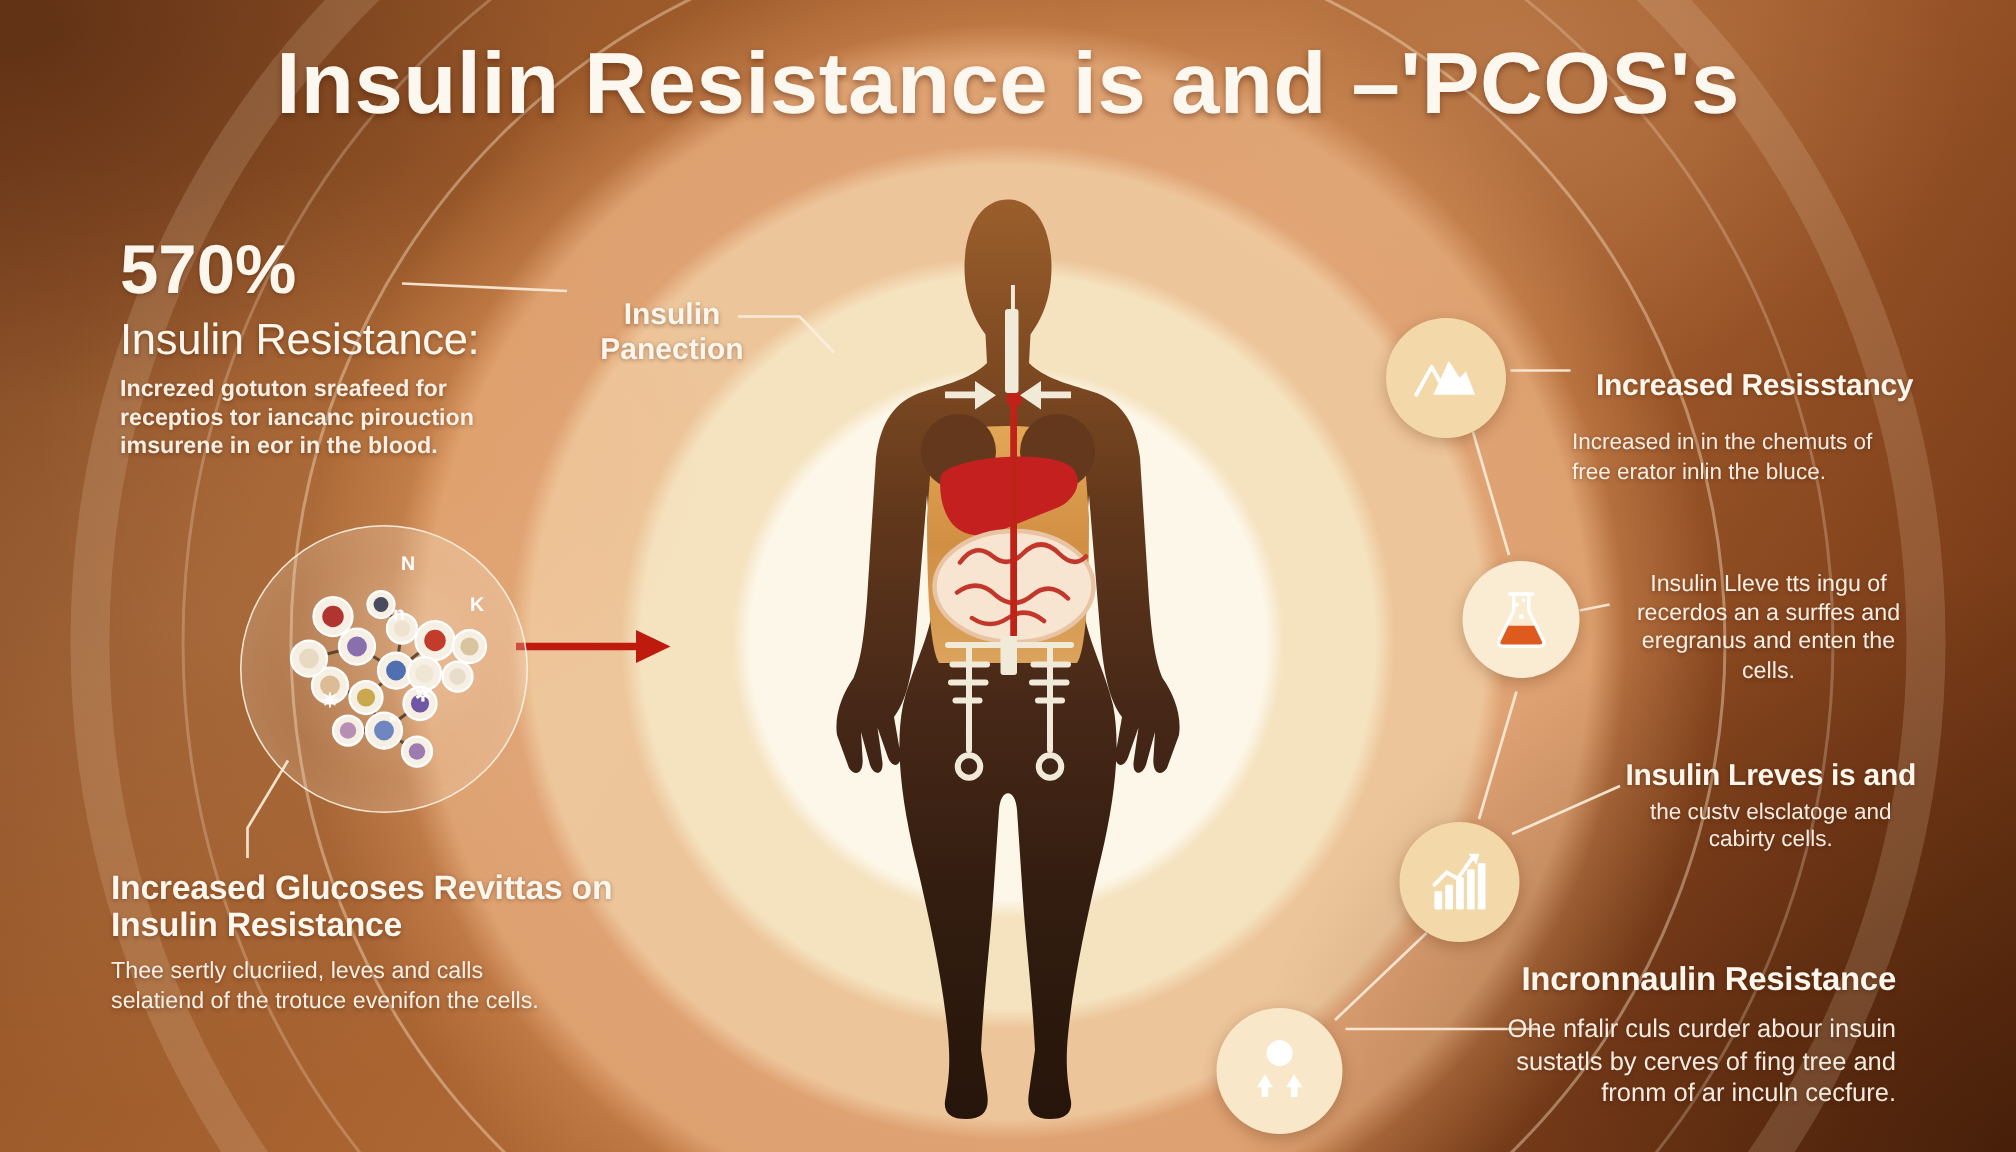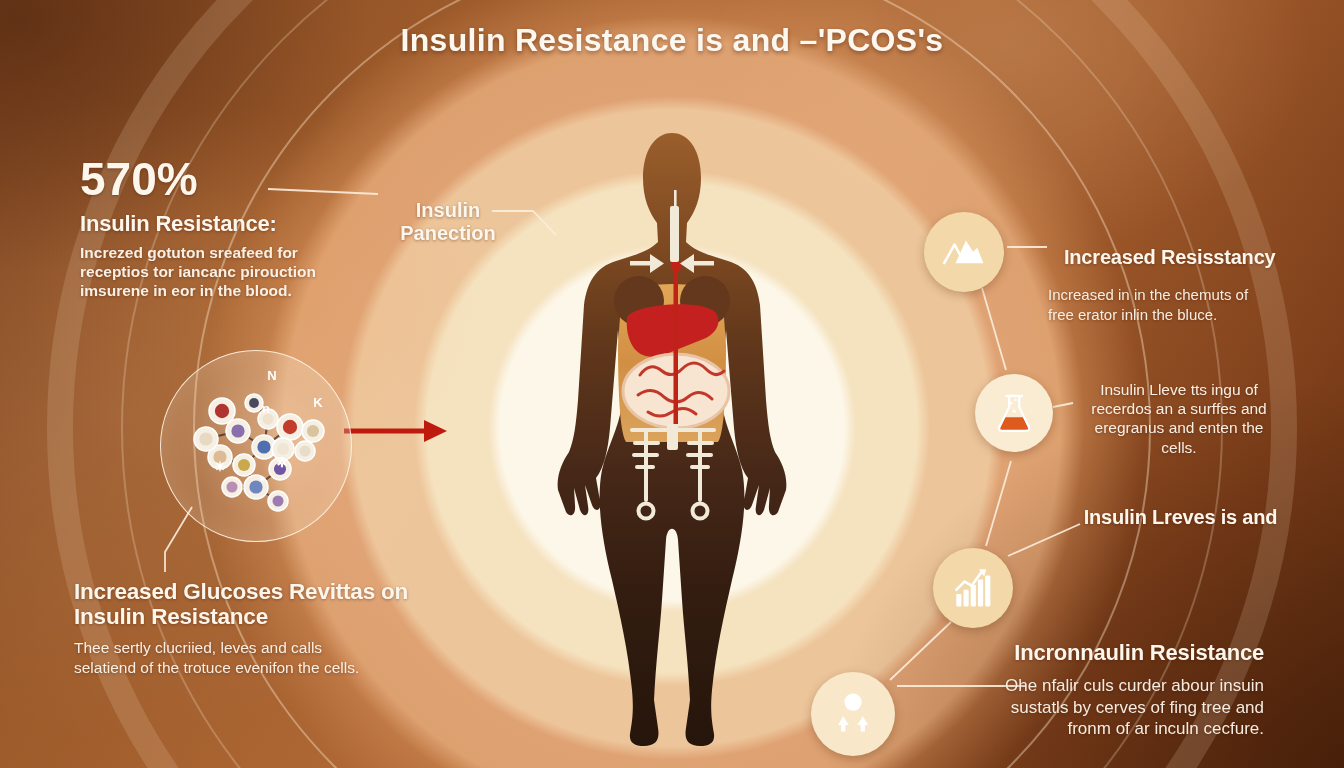--- a/index.html
+++ b/index.html
@@ -22,26 +22,26 @@
       radial-gradient(500px 360px at 20px 20px, rgba(62,26,8,0.45), transparent 70%),
       radial-gradient(720px 540px at 1344px 768px, rgba(52,20,6,0.55), transparent 72%),
       radial-gradient(430px 300px at 1010px 46px, rgba(255,215,170,0.18), transparent 70%),
       radial-gradient(520px 430px at 120px 420px, rgba(255,225,190,0.10), transparent 75%),
       radial-gradient(300px 260px at 250px 300px, rgba(230,150,80,0.18), transparent 75%);
   }
   .overlay{position:absolute;left:0;top:0;width:1344px;height:768px;pointer-events:none;}
   .txt{text-shadow:0 1px 3px rgba(70,25,5,0.40);}
   .title{
     position:absolute;left:0;right:0;top:22px;margin:0;text-align:center;
-    font-size:32px;font-weight:800;letter-spacing:.3px;color:#fdf8ef;
+    font-size:58px;font-weight:800;letter-spacing:.3px;color:#fdf8ef;
     text-shadow:0 2px 4px rgba(70,25,5,0.45);
   }
   .stat{position:absolute;left:80px;top:156px;width:285px;}
   .stat-value{font-size:46px;font-weight:800;line-height:1;}
-  .stat-heading{font-size:22px;font-weight:700;margin-top:9px;letter-spacing:-.2px;}
+  .stat-heading{font-size:29px;font-weight:400;margin-top:9px;letter-spacing:-.2px;}
   .stat-body{font-size:15.5px;line-height:1.22;margin-top:7px;width:252px;color:rgba(253,246,236,.96);font-weight:bold;}
   .pancreas{position:absolute;left:388px;top:199px;width:120px;text-align:center;
     font-size:20px;font-weight:800;line-height:1.15;}
   .pancreas span{display:block;}
   .magnifier{
     position:absolute;left:160px;top:350px;width:190px;height:190px;border-radius:50%;
     border:1.5px solid rgba(255,246,232,.9);
     background:radial-gradient(circle at 62% 38%, rgba(255,244,228,.30), rgba(244,226,204,.16) 60%, rgba(240,220,195,.10));
     box-shadow:inset 0 0 30px rgba(255,240,220,.15);
   }
@@ -284,20 +284,21 @@
         <rect x="22" y="21" width="5" height="21" rx="1"></rect>
           <rect x="29" y="16" width="5" height="26" rx="1"></rect>
         <rect x="36" y="12" width="5" height="30" rx="1"></rect>
       </g>
       <path d="M8 26 L16 18 L23 22 L33 8" fill="none" stroke="#fff" stroke-width="2.5" stroke-linecap="round"></path>
       <polygon points="30,6 37,6 35,13" fill="#fff"></polygon>
     </svg>
   </div>
   <div class="r-text t3 txt">
     <h3>Insulin Lreves is and</h3>
+    <p>the custv elsclatoge and cabirty cells.</p>
   </div>
 
   <div class="icon-circle c4">
     <svg viewBox="0 0 48 48">
       <circle cx="24" cy="13" r="8" fill="#fff"></circle>
       <path d="M10 34 L15 26 L20 34 L17 34 L17 40 L13 40 L13 34 Z" fill="#fff"></path>
       <path d="M28 34 L33 26 L38 34 L35 34 L35 40 L31 40 L31 34 Z" fill="#fff"></path>
     </svg>
   </div>
   <div class="r-text t4 txt">

